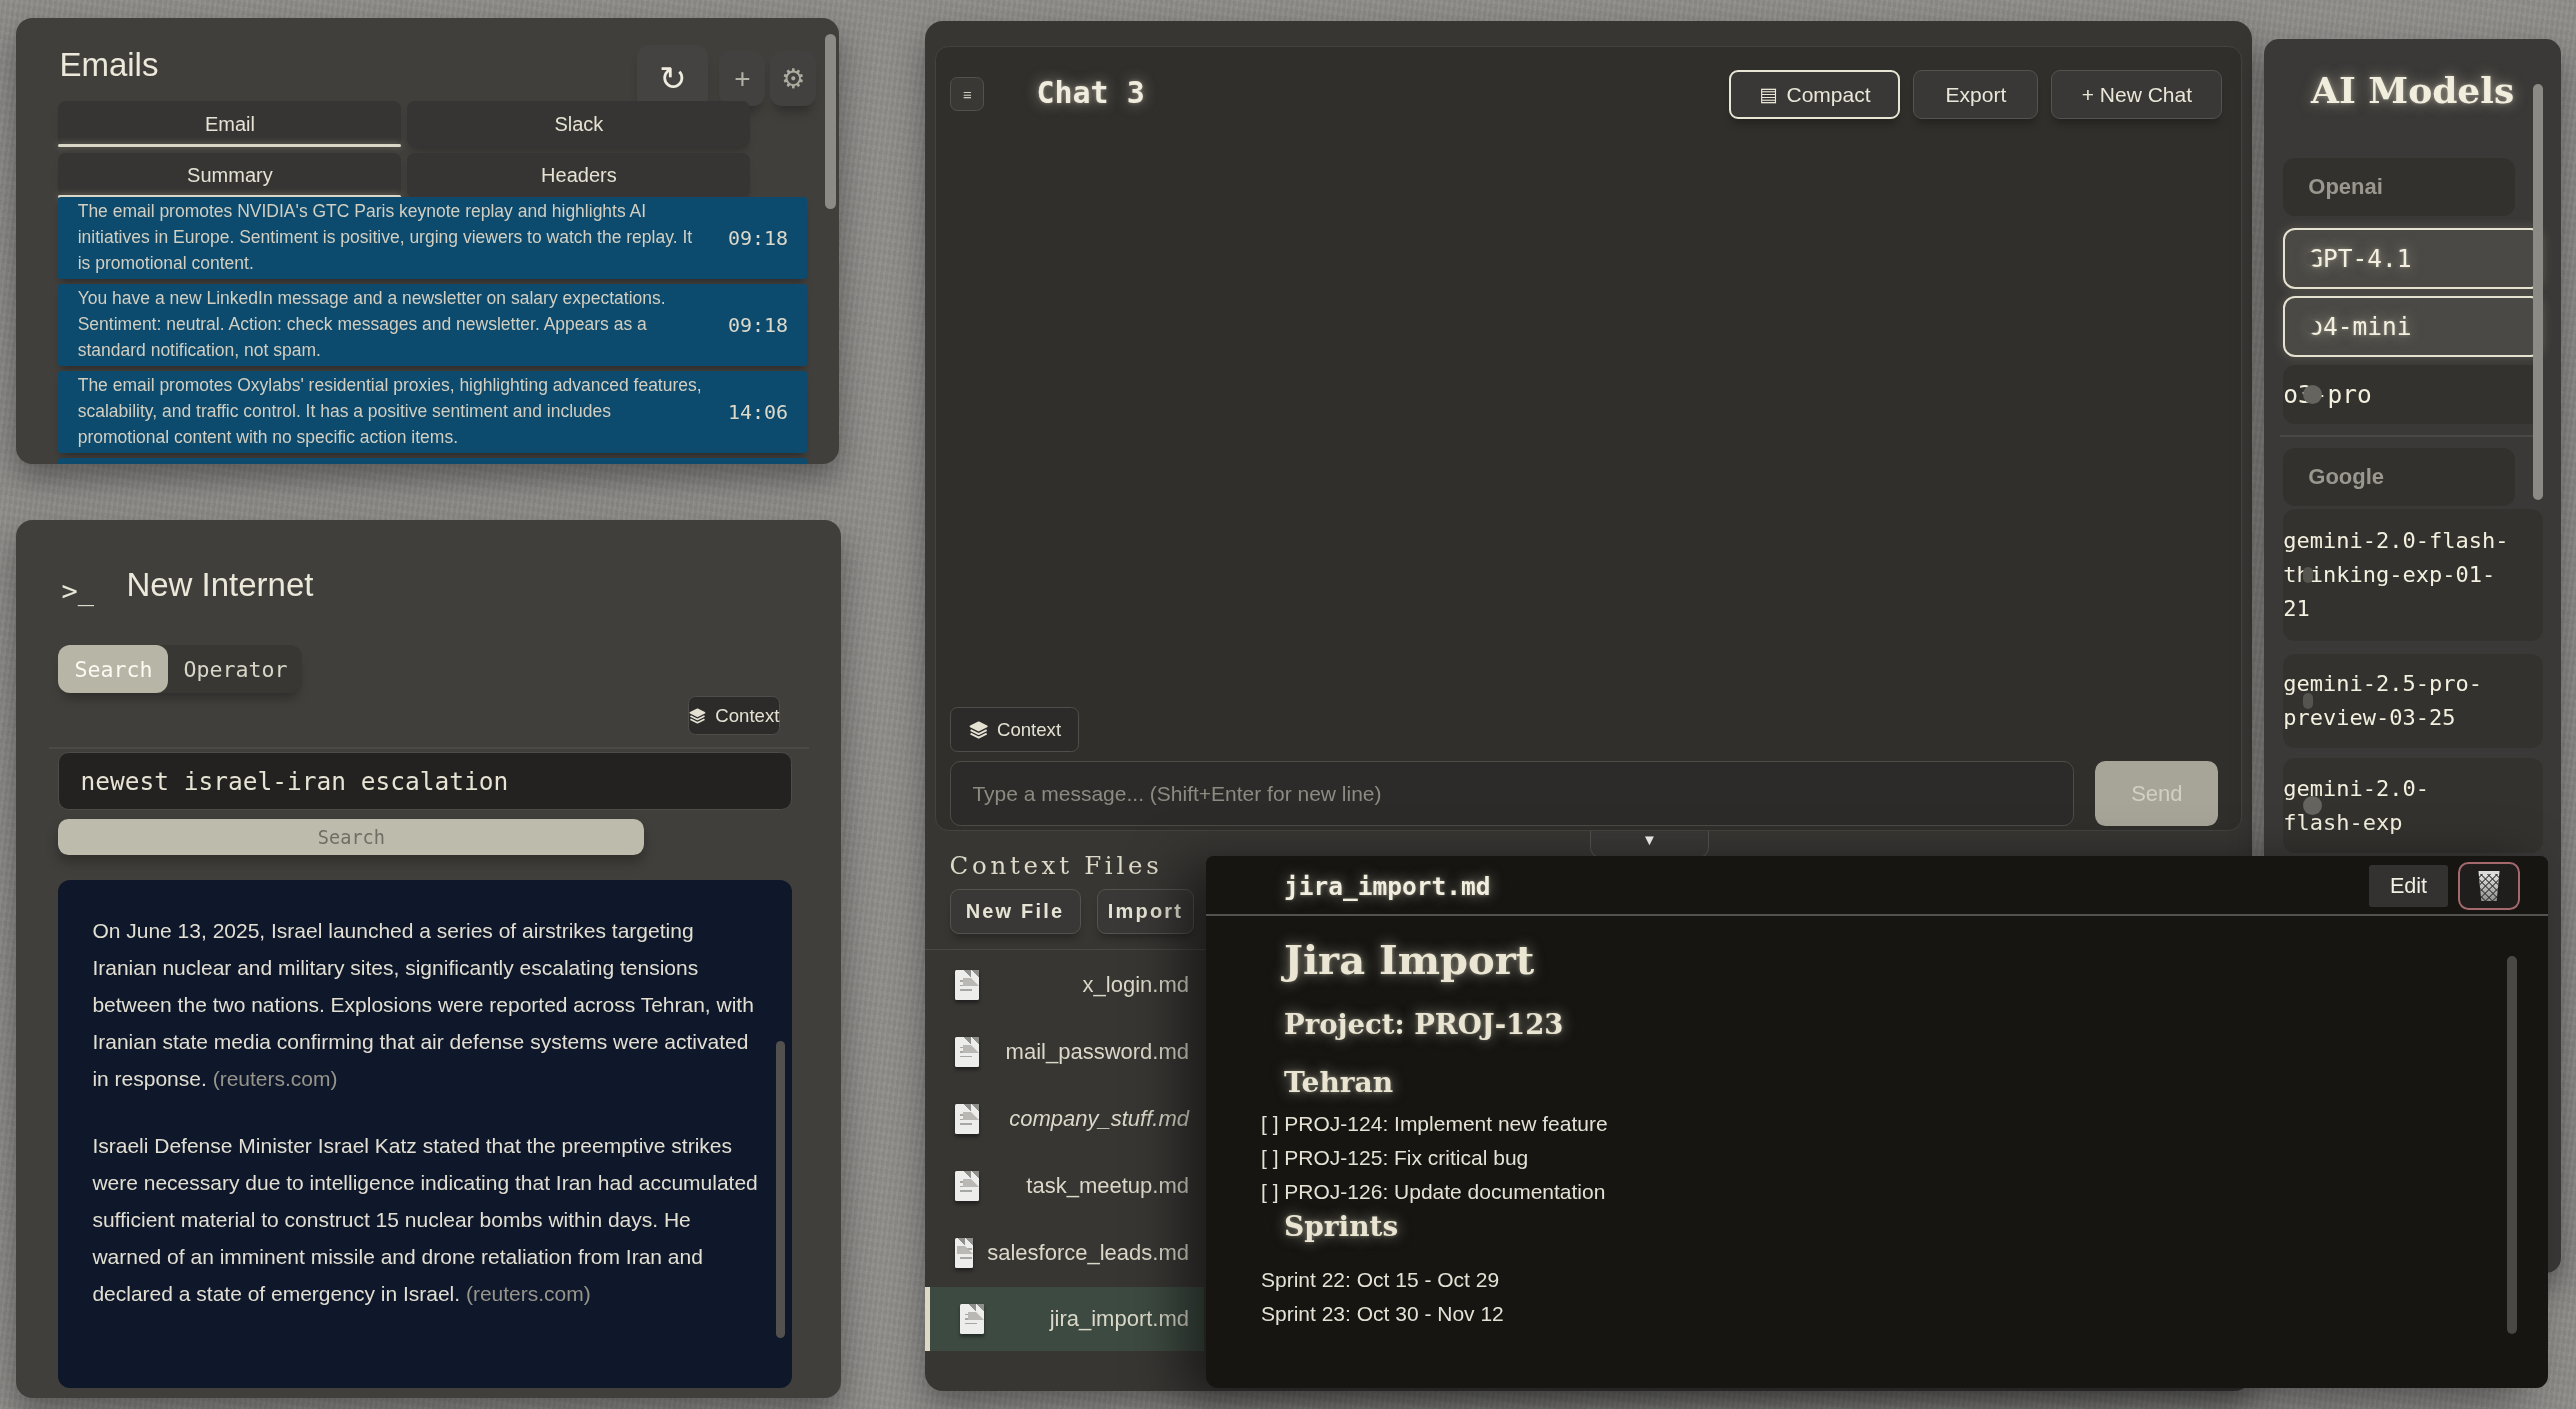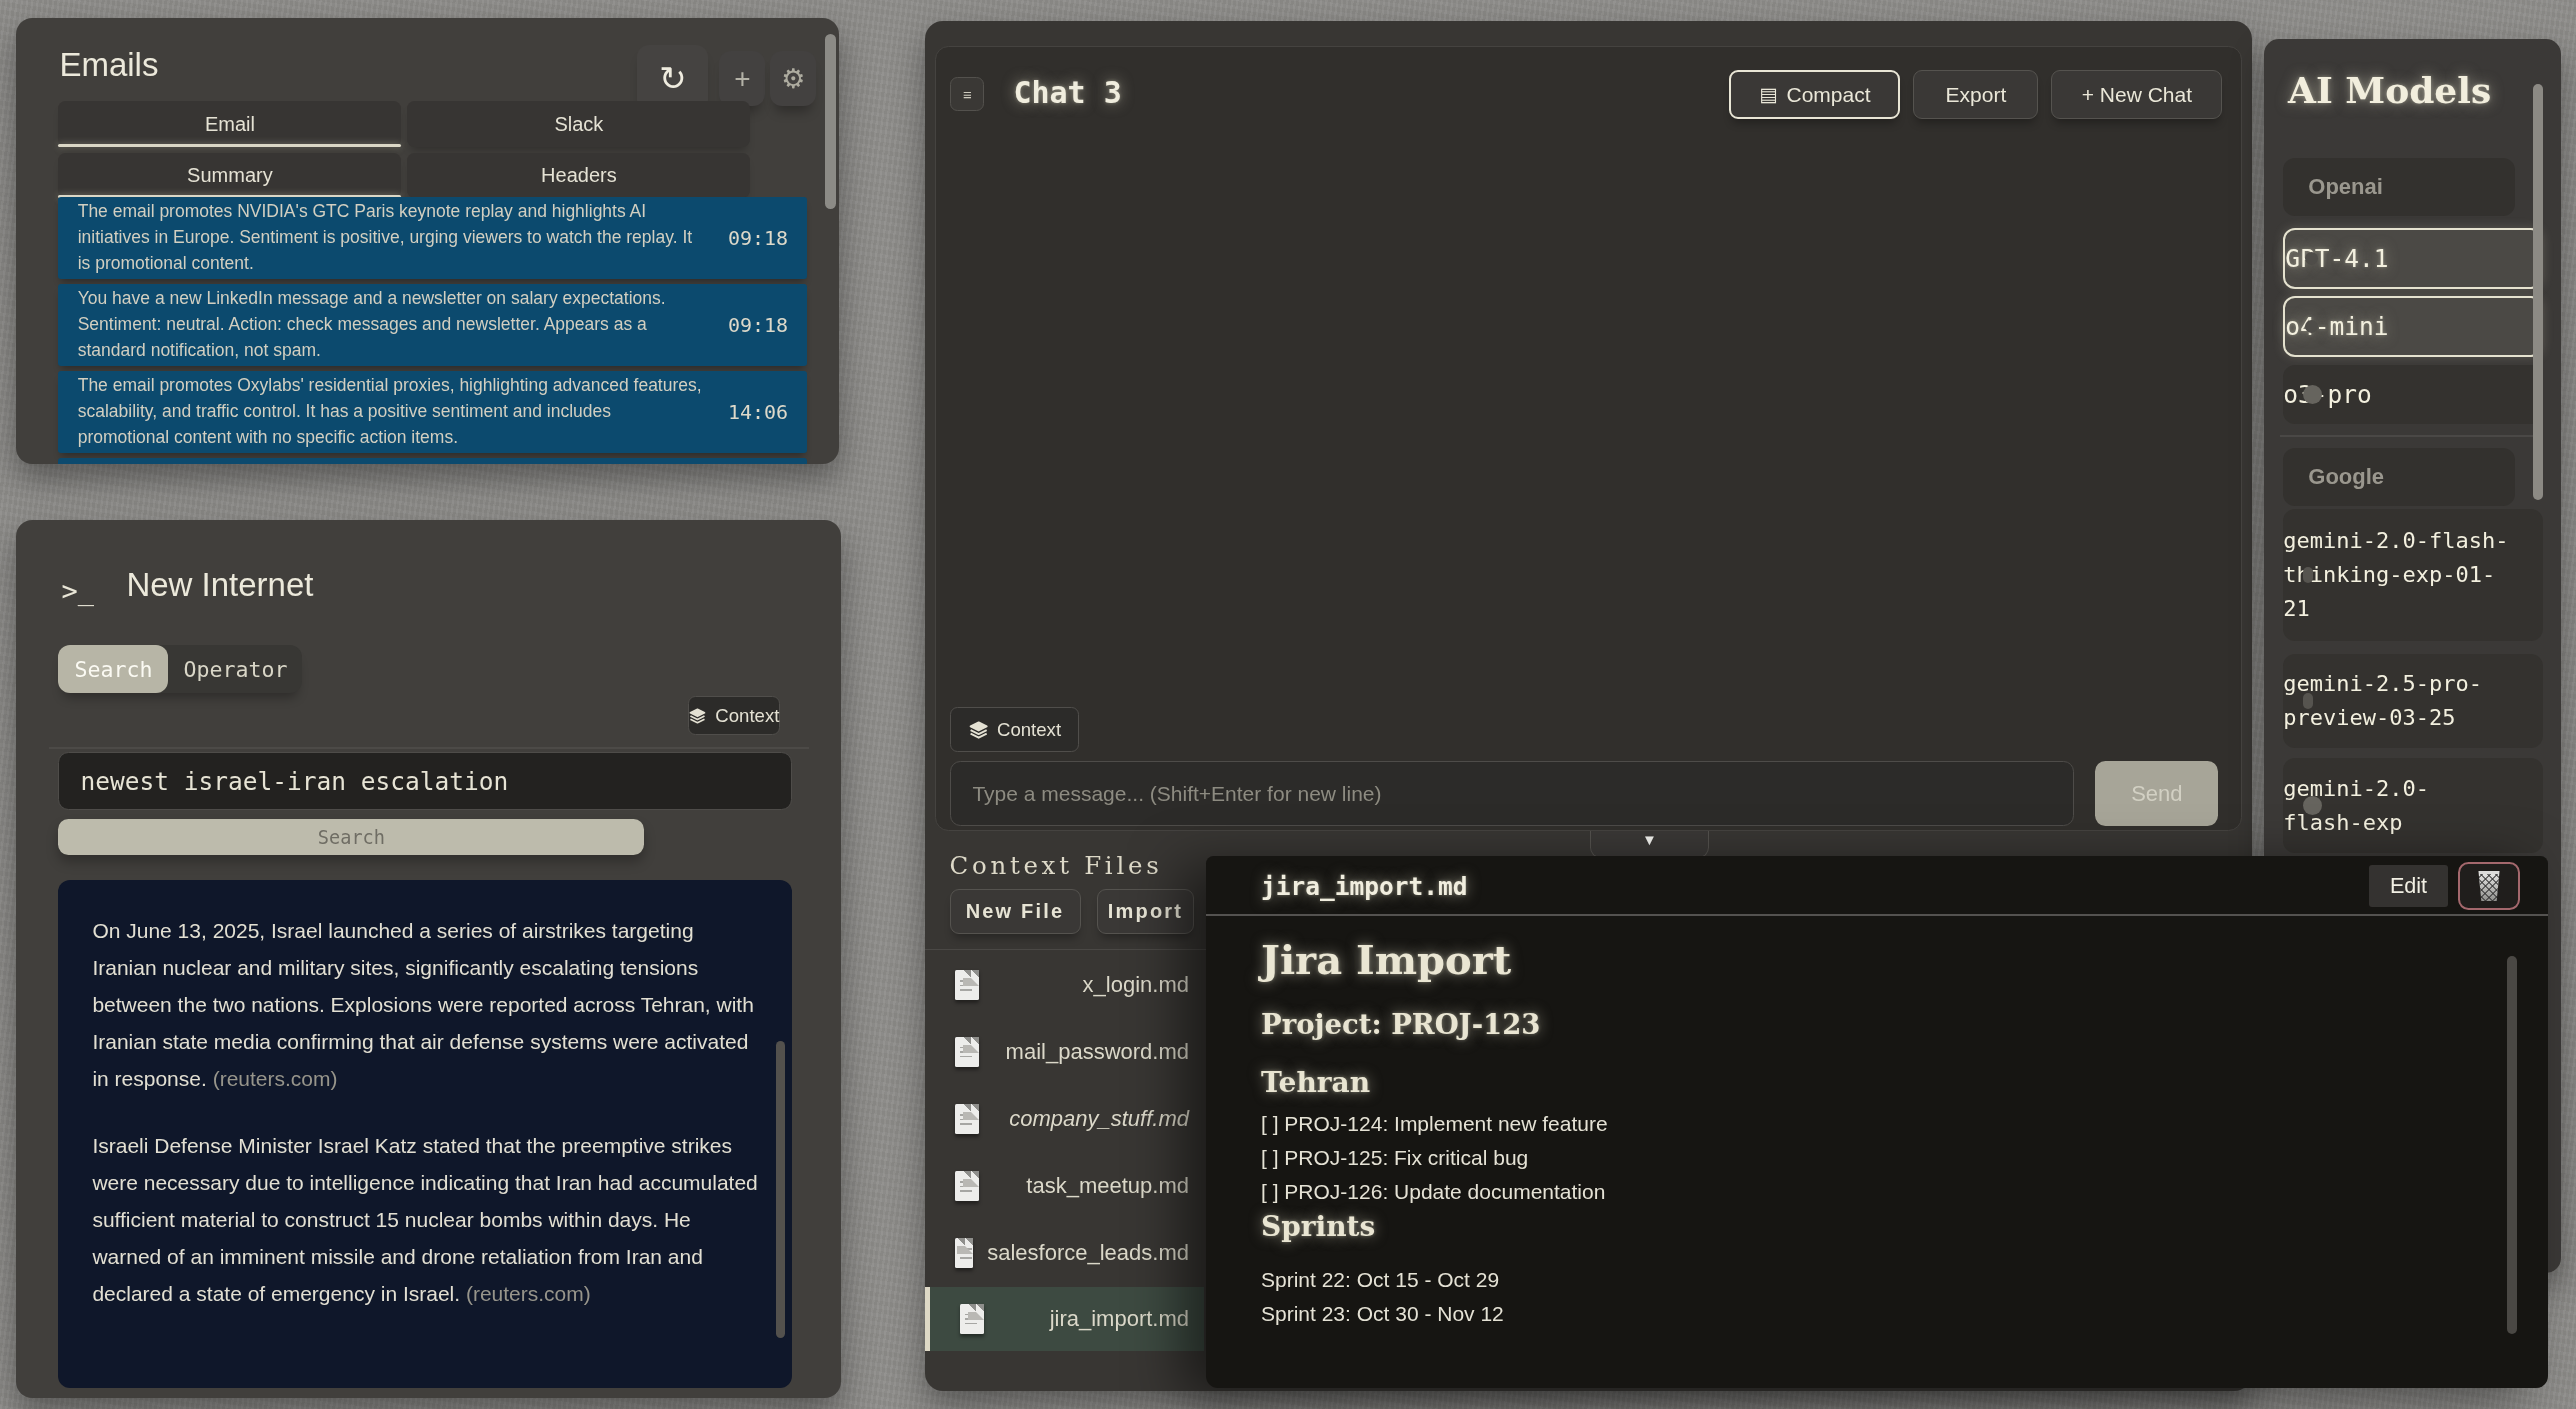--- a/index.html
+++ b/index.html
@@ -7,21 +7,21 @@
   body { font-family:"Liberation Sans","DejaVu Sans",sans-serif; }
   #screen{
     position:relative; width:2576px; height:1409px; overflow:hidden;
     background:#8f8e8b;
     background-image:
       repeating-linear-gradient(97deg, rgba(255,255,255,.03) 0 2.2px, rgba(0,0,0,.03) 2.2px 5.2px),
       repeating-linear-gradient(8deg, rgba(255,255,255,.02) 0 3.7px, rgba(0,0,0,.02) 3.7px 8.2px);
   }
   .mono{ font-family:"DejaVu Sans Mono","Liberation Mono",monospace; }
   .serif{ font-family:"DejaVu Serif","Liberation Serif",serif; }
-  .glow{ text-shadow:0 0 13.4px rgba(244,240,216,.5), 0 0 3.7px rgba(244,240,216,.35); }
+  .glow{ text-shadow:0 0 13.4px rgba(244,240,216,.5), 0 0 3.7px rgba(244,240,216,.35);margin-left:23px; }
   .panel{ position:absolute; background:#413f3c; border-radius:16.4px; box-shadow:0 15px 33px rgba(0,0,0,.38); }
 
   
   #emails{ left:16.4px; top:18px; width:823px; height:446px; overflow:hidden; }
   #emails .title{ position:absolute; left:43px; top:28px; font-size:33px; color:#ece9db; }
   .hdr-btn{ position:absolute; border-radius:12px; background:#454341; display:flex; align-items:center; justify-content:center; box-shadow:0 10.4px 10.4px -4.5px rgba(0,0,0,.28); }
   #btn-refresh{ left:621px; top:27px; width:71px; height:67px; color:#efecdf; font-size:33px; }
   #btn-add{ left:703px; top:33px; width:46px; height:55px; color:#b4b2a7; font-size:28px; background:#434140; }
   #btn-gear{ left:754px; top:33px; width:46px; height:55px; color:#adab9f; font-size:27px; background:#434140; }
   .tab{ position:absolute; height:46px; background:#373533; border-radius:7.4px; display:flex; align-items:center; justify-content:center; color:#e5e2d4; font-size:20px; box-shadow:0 7.4px 9px -4.5px rgba(0,0,0,.25); }

